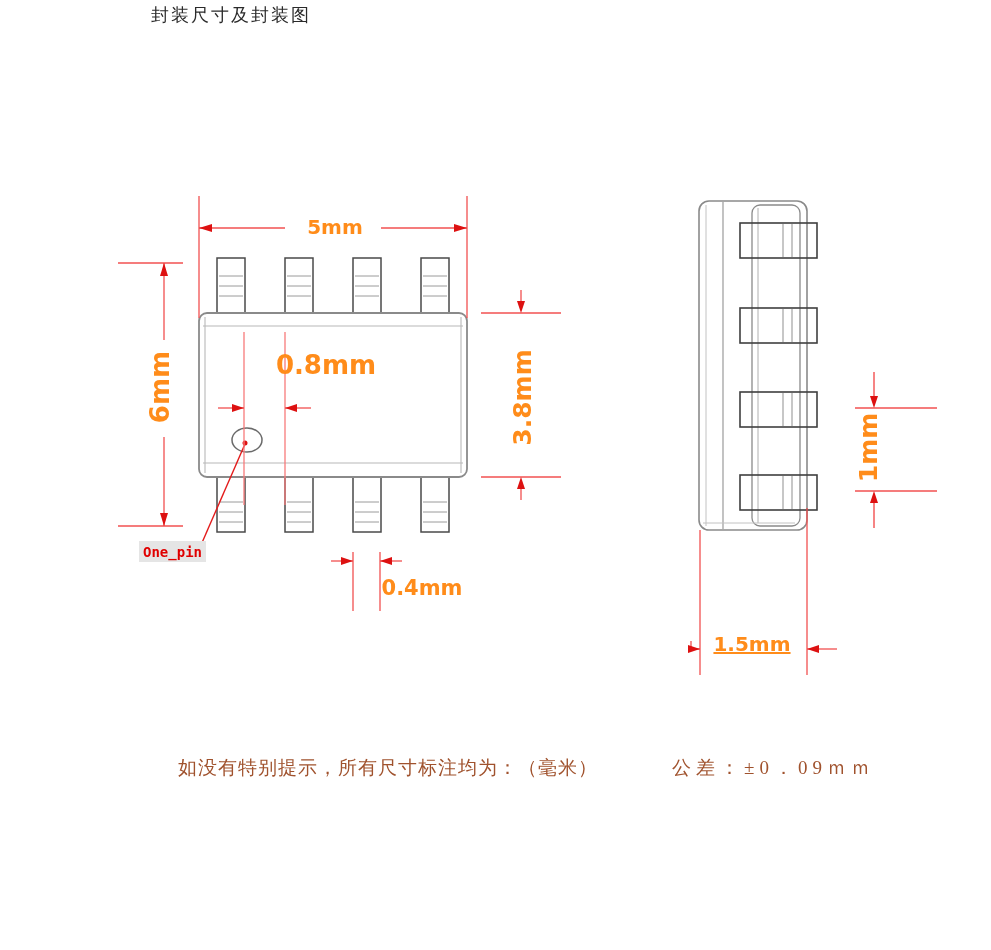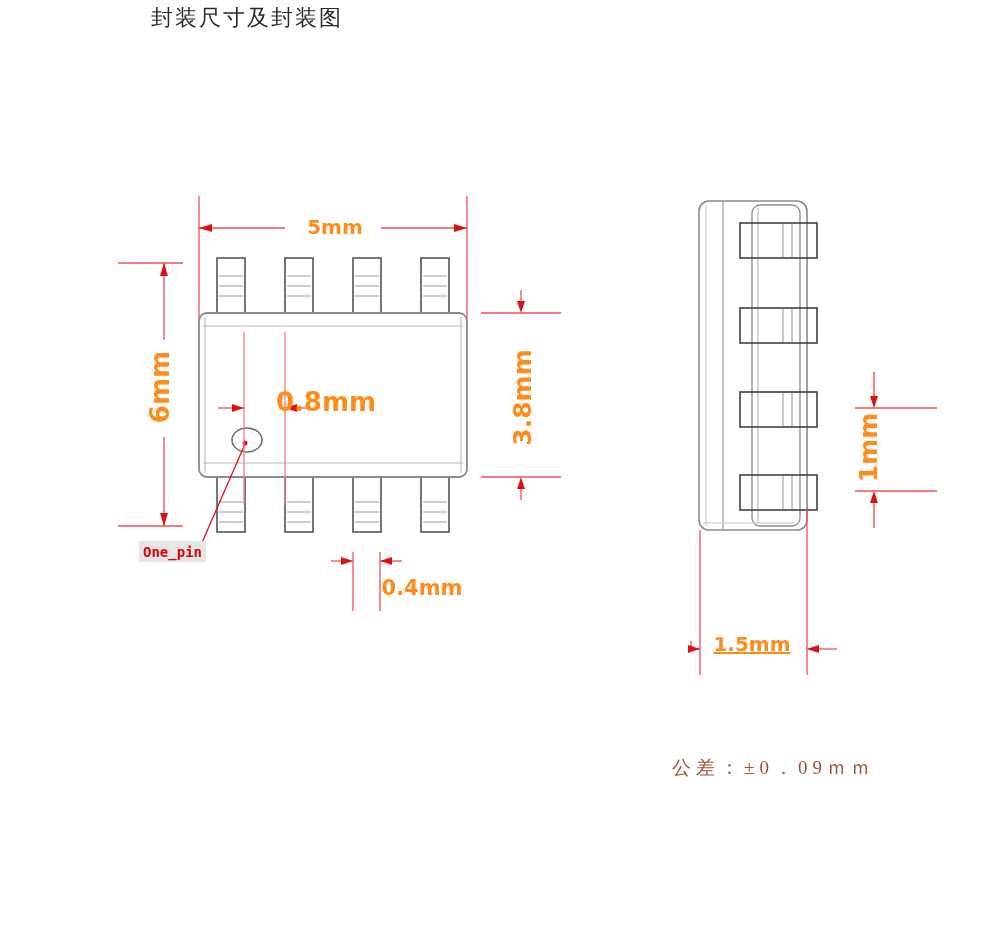--- a/index.html
+++ b/index.html
@@ -3,21 +3,21 @@
 <meta charset="utf-8">
 <style>
   html,body{margin:0;padding:0;background:#fff;}
   .page{
     position:relative;width:991px;height:950px;background:#fff;overflow:hidden;
     font-family:"DejaVu Sans",sans-serif;
   }
   .title{
     position:absolute;left:151px;top:3px;
     font-family:Liberation Sans, sans-serif;
-    font-size:22px;color:#2a2a2a;letter-spacing:2px;white-space:nowrap;
+    font-size:18px;color:#2a2a2a;letter-spacing:2px;white-space:nowrap;
   }
   svg{position:absolute;left:0;top:0;}
   .dim{
     position:absolute;color:#ff8c1a;font-weight:bold;
     font-family:"DejaVu Sans",sans-serif;text-align:center;white-space:nowrap;
     line-height:1;
   }
   .dim.vert{transform:rotate(-90deg);}
   .onepin{
     position:absolute;left:139px;top:541px;width:67px;height:21px;
@@ -169,29 +169,30 @@
         <path d="M700,649 L688,645 L688,653 Z" fill="#dd1111" stroke="none"></path>
         <path d="M807,649 L819,645 L819,653 Z" fill="#dd1111" stroke="none"></path>
       </g>
     </g>
   </svg>
 
   <div class="dim" style="left:285px;top:217px;width:100px;font-size:20px;">5mm</div>
 
   <div class="dim vert" style="left:110px;top:374px;width:100px;font-size:26px;">6mm</div>
 
-  <div class="dim" style="left:266px;top:389px;width:120px;font-size:26px;">0.8mm</div>
+  <div class="dim" style="left:266px;top:352px;width:120px;font-size:26px;">0.8mm</div>
 
   <div class="dim vert" style="left:462px;top:385px;width:120px;font-size:25px;">3.8mm</div>
 
   <div class="dim" style="left:362px;top:578px;width:120px;font-size:21px;">0.4mm</div>
 
   <div class="dim vert" style="left:818px;top:435px;width:100px;font-size:25px;">1mm</div>
 
   <div class="dim" style="left:692px;top:634px;width:120px;font-size:20px;text-decoration:underline;">1.5mm</div>
 
   <div class="onepin">One_pin</div>
 
   <div class="footer">
+    <span class="note">如没有特别提示，所有尺寸标注均为：（毫米）</span>
     <span class="tol">公差：±0．09ｍｍ</span>
   </div>
 
 </div>
 
 </body></html>

